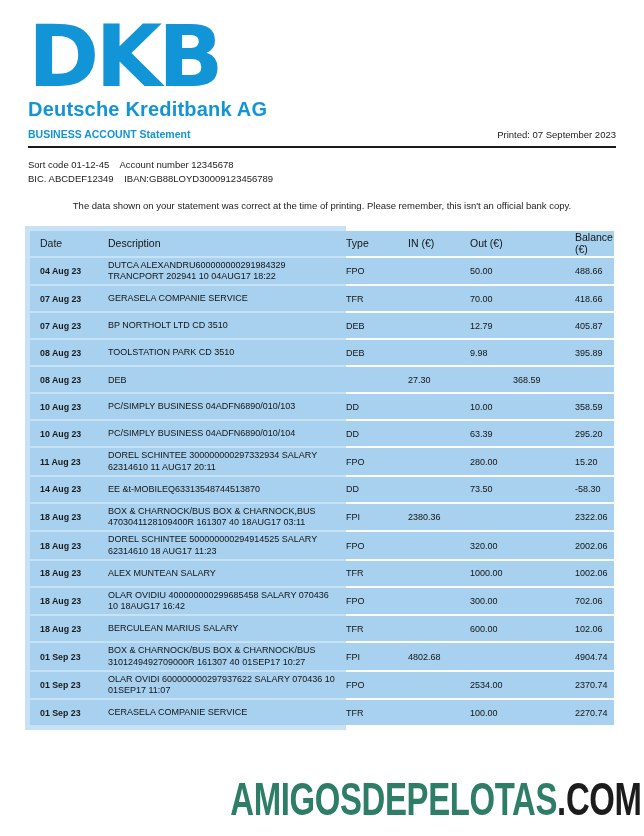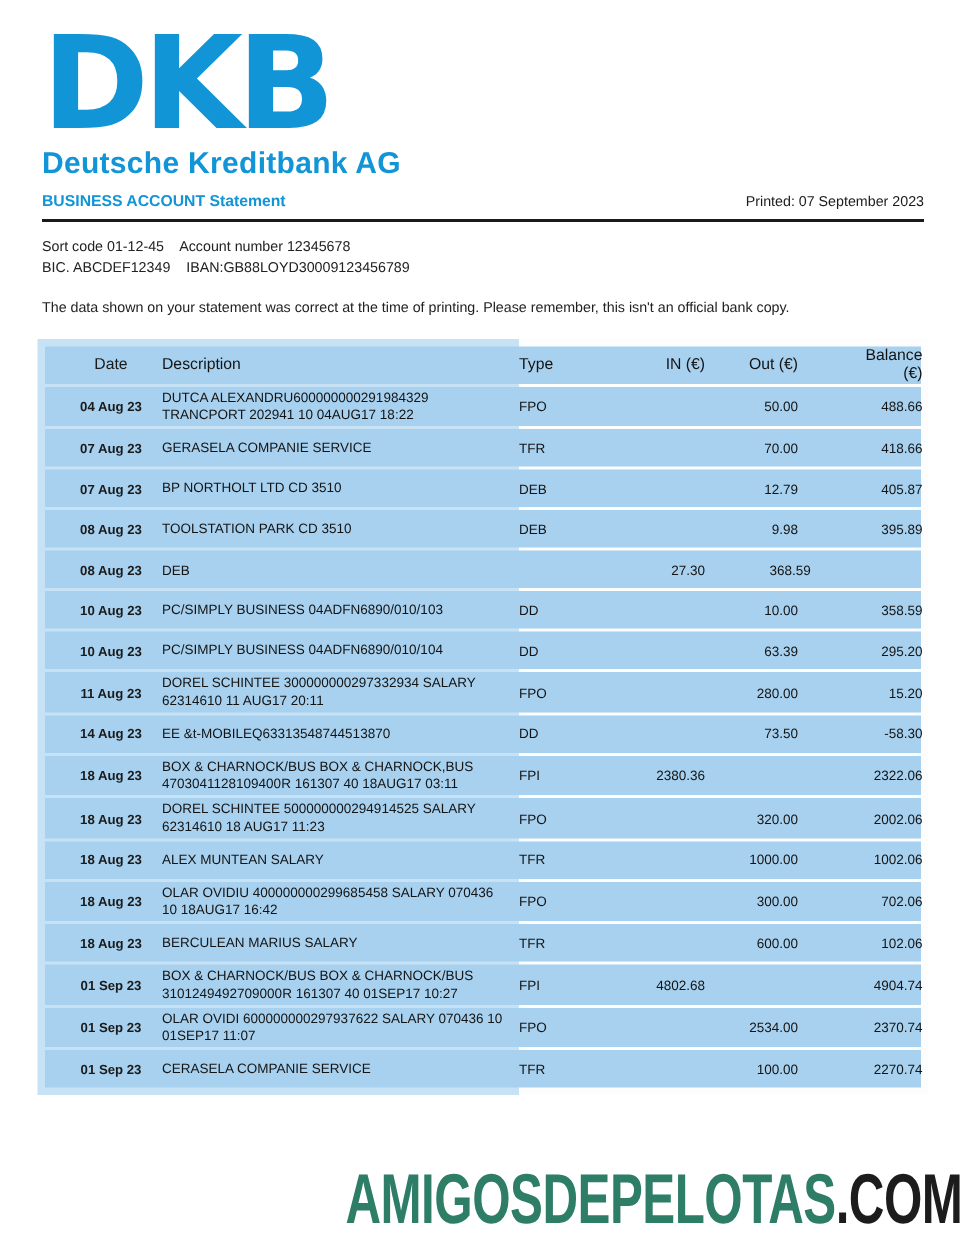--- a/index.html
+++ b/index.html
@@ -33,41 +33,41 @@
   }
   .stmt-title{color:#1295d7;font-weight:bold;font-size:10.5px;}
   .printed{color:#1c1c1c;font-size:9.5px;}
   .hr{border-top:2px solid #1a1a1a;margin-top:6px;}
   
   .info-block{display:flex;margin-top:11px;font-size:9.5px;line-height:1.3;}
   .addr{width:118px;}
   .addr .holder{font-weight:bold;}
   .acct div{margin-bottom:1px;}
   .gap{display:inline-block;width:8px;}
-  .note{font-size:9.5px;margin:14px 0 0 0;line-height:1.35;}
+  .note{font-size:9.5px;margin:14px 0 0 0;line-height:1.35;text-align:center;}
   .note.check{margin-top:30px;max-width:585px;}
   
   .table{
     margin:13px -3px 0 -3px;
     padding:5px;
     background:linear-gradient(90deg,#c7e2f5 0px,#c7e2f5 321px,#fdfdfd 321px);
   }
   .thead,.trow{
     display:grid;
     grid-template-columns:78px 238px 62px 62px 62px 88px;
     align-items:center;
     background:#a7d1ef;
   }
   .thead{min-height:25px;font-size:10.5px;color:#1f1f1f;}
   .trow{min-height:21px;margin-top:2px;font-size:9px;padding:2px 0;}
   .cell{padding:0;}
-  .cell.date{padding-left:10px;font-weight:bold;color:#1b1b1b;font-size:8.8px;text-align:center;}
+  .cell.date{padding-left:10px;font-weight:bold;color:#1b1b1b;font-size:8.8px;}
   .cell.desc{padding-right:10px;line-height:1.25;color:#141414;}
   .cell.type{color:#141414;}
-  .cell.in,.cell.out,.cell.bal{text-align:right;color:#141414;}
+  .cell.in,.cell.out,.cell.bal{color:#141414;}
   .cell.bal{padding-right:5px;padding-left:43px;}
   .thead .cell.date{font-weight:normal;font-size:10.5px;}
   .thead .cell.in,.thead .cell.out,.thead .cell.bal{font-size:10.5px;}
   
   .footer{
     position:absolute;right:2px;bottom:14px;
     font-family:"Liberation Sans", sans-serif;
     font-weight:bold;
     font-size:47px;
     line-height:1;

